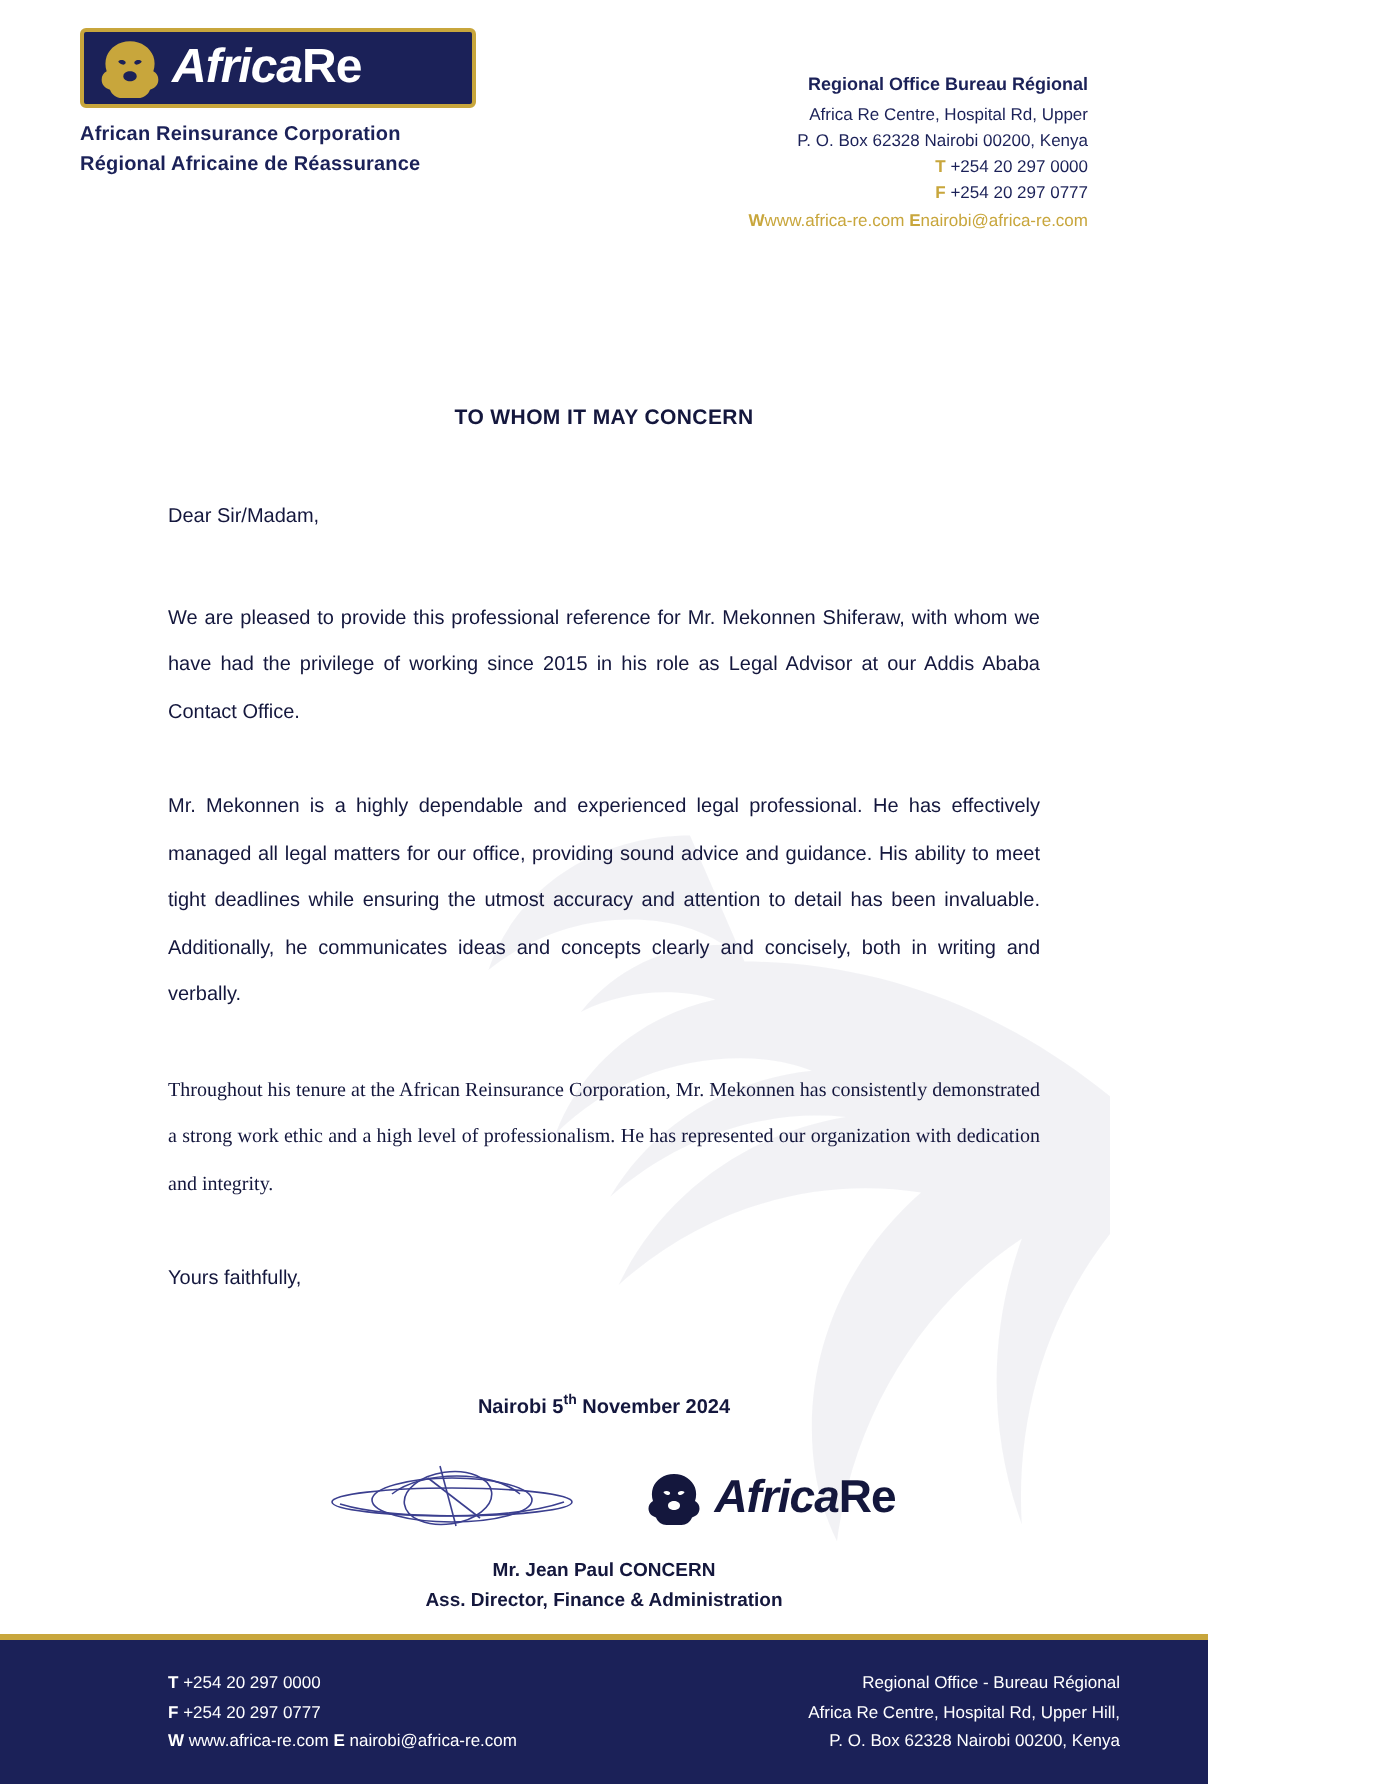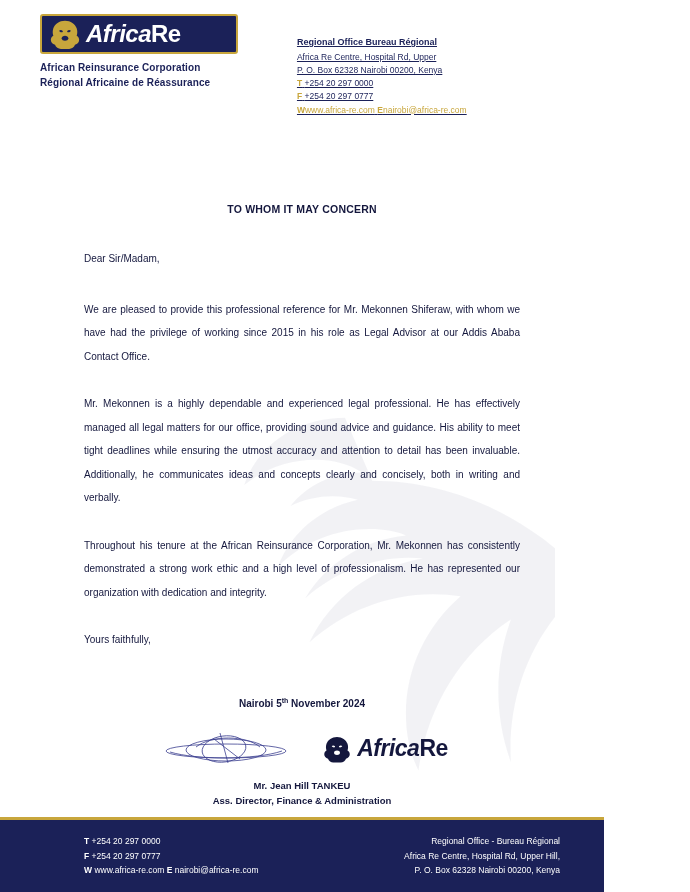--- a/index.html
+++ b/index.html
@@ -73,27 +73,26 @@
   .brand-sub {
     margin-top: 7px;
     font-size: 10px;
     font-weight: bold;
     color: #1b2158;
     line-height: 1.45;
     letter-spacing: 0.1px;
   }
 
   .addr-block {
-    text-align: left;
+    text-align: right;
     font-size: 8.5px;
     line-height: 1.55;
     color: #1b2158;
     width: 250px;
     padding-top: 22px;
-    text-decoration: underline;
   }
   .addr-title { font-weight: bold; font-size: 9px; margin-bottom: 1px; }
   .addr-line { white-space: nowrap; }
   .gold { color: #c8a63c; font-weight: bold; }
   .addr-web { color: #c8a63c; }
   .addr-web .lbl { font-weight: bold; }
 
   
   .content {
     padding: 0 84px 0 84px;
@@ -112,21 +111,21 @@
     color: #14173d;
     margin-bottom: 34px;
   }
   .para {
     font-size: 10px;
     color: #14173d;
     text-align: justify;
     line-height: 2.35;
     margin-bottom: 24px;
   }
-  .para:last-of-type { margin-bottom: 1px; }
+  .para:last-of-type { margin-bottom: 1px; font-family: Liberation Serif, serif; }
   .closing {
     font-size: 10px;
     color: #14173d;
     margin-top: 30px;
   }
 
   
   .sig-zone {
     margin-top: 52px;
     text-align: center;
@@ -278,21 +277,21 @@
             <g fill="#14173d">
               <path d="M20 2c-7 0-12 4-14 9-1 3-1 6 0 9-2 1-3 3-3 5 0 3 2 5 5 6 1 3 4 5 7 5h10c3 0 6-2 7-5 3-1 5-3 5-6 0-2-1-4-3-5 1-3 1-6 0-9-2-5-7-9-14-9z"></path>
               <path d="M13 14c1-1 3-1 4 0 1 1 0 2-1 2s-3-1-3-2zm14 0c-1-1-3-1-4 0-1 1 0 2 1 2s3-1 3-2z" fill="#ffffff"></path>
               <path d="M20 20c-2 0-4 1-4 3 0 2 2 3 4 3s4-1 4-3c0-2-2-3-4-3z" fill="#ffffff"></path>
             </g>
           </svg>
           <div class="stamp-word"><span class="it">Africa</span><span>Re</span></div>
         </div>
       </div>
 
-      <div class="sig-name">Mr. Jean Hill TANKEU</div>
+      <div class="sig-name">Mr. Jean Paul CONCERN</div>
       <div class="sig-title">Ass. Director, Finance &amp; Administration</div>
     </div>
   </div>
 
   <div class="footer-rule"></div>
   <div class="footer">
     <div class="footer-left">
       <div><span class="lbl">T</span> <span>+254 20 297 0000</span></div>
       <div><span class="lbl">F</span> <span>+254 20 297 0777</span></div>
       <div><span class="lbl">W</span> <span>www.africa-re.com</span> <span class="lbl">E</span> <span>nairobi@africa-re.com</span></div>

